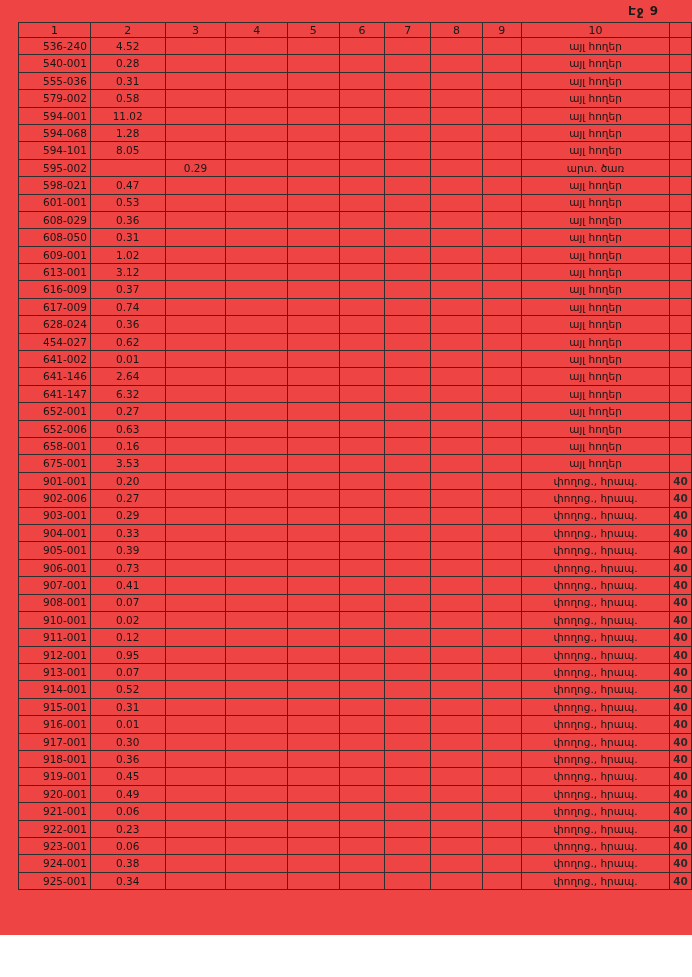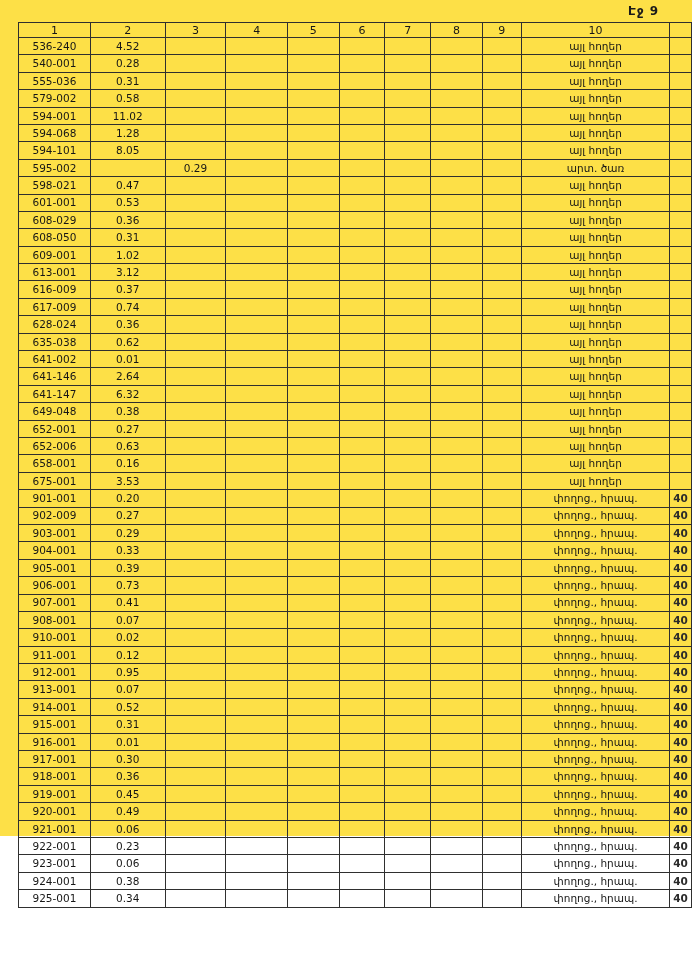--- a/index.html
+++ b/index.html
@@ -11,22 +11,22 @@
     width: 692px;
     height: 977px;
     position: relative;
     font-family: "DejaVu Sans", "Liberation Sans", sans-serif;
     color: #161616;
     overflow: hidden;
   }
   .page {
     position: relative;
     width: 692px;
-    height: 836px;
-    background: #fde047;
+    height: 935px;
+    background: #ef4444;
   }
   .page-label {
     position: absolute;
     top: 4px;
     left: 628px;
     font-size: 12px;
     font-weight: bold;
     letter-spacing: 1px;
     color: #1a1a1a;
   }
@@ -47,21 +47,21 @@
     overflow: hidden;
     white-space: nowrap;
     vertical-align: middle;
   }
   table.grid th {
     font-weight: normal;
     text-align: center;
     font-size: 11px;
     height: 14px;
   }
-  td.code { text-align: center; padding-left: 4px; }
+  td.code { text-align: right; padding-left: 4px; }
   td.num  { text-align: center; }
   td.use  { text-align: center; padding-left: 6px; }
   th.mark, td.mark {
     border: none;
     background: transparent;
     font-size: 8.5px;
     color: #2b2b2b;
     text-align: left;
     padding: 0 0 0 7px;
     font-weight: bold;
@@ -318,21 +318,21 @@
           <td class="num"></td>
           <td class="num"></td>
           <td class="num"></td>
           <td class="num"></td>
           <td class="num"></td>
           <td class="num"></td>
           <td class="use">այլ հողեր</td>
           <td class="mark"></td>
         </tr>
         <tr>
-          <td class="code">635-038</td>
+          <td class="code">454-027</td>
           <td class="num">0.62</td>
           <td class="num"></td>
           <td class="num"></td>
           <td class="num"></td>
           <td class="num"></td>
           <td class="num"></td>
           <td class="num"></td>
           <td class="num"></td>
           <td class="use">այլ հողեր</td>
           <td class="mark"></td>
@@ -370,33 +370,20 @@
           <td class="num"></td>
           <td class="num"></td>
           <td class="num"></td>
           <td class="num"></td>
           <td class="num"></td>
           <td class="num"></td>
           <td class="use">այլ հողեր</td>
           <td class="mark"></td>
         </tr>
         <tr>
-          <td class="code">649-048</td>
-          <td class="num">0.38</td>
-          <td class="num"></td>
-          <td class="num"></td>
-          <td class="num"></td>
-          <td class="num"></td>
-          <td class="num"></td>
-          <td class="num"></td>
-          <td class="num"></td>
-          <td class="use">այլ հողեր</td>
-          <td class="mark"></td>
-        </tr>
-        <tr>
           <td class="code">652-001</td>
           <td class="num">0.27</td>
           <td class="num"></td>
           <td class="num"></td>
           <td class="num"></td>
           <td class="num"></td>
           <td class="num"></td>
           <td class="num"></td>
           <td class="num"></td>
           <td class="use">այլ հողեր</td>
@@ -448,21 +435,21 @@
           <td class="num"></td>
           <td class="num"></td>
           <td class="num"></td>
           <td class="num"></td>
           <td class="num"></td>
           <td class="num"></td>
           <td class="use">փողոց., հրապ.</td>
           <td class="mark">40</td>
         </tr>
         <tr>
-          <td class="code">902-009</td>
+          <td class="code">902-006</td>
           <td class="num">0.27</td>
           <td class="num"></td>
           <td class="num"></td>
           <td class="num"></td>
           <td class="num"></td>
           <td class="num"></td>
           <td class="num"></td>
           <td class="num"></td>
           <td class="use">փողոց., հրապ.</td>
           <td class="mark">40</td>

